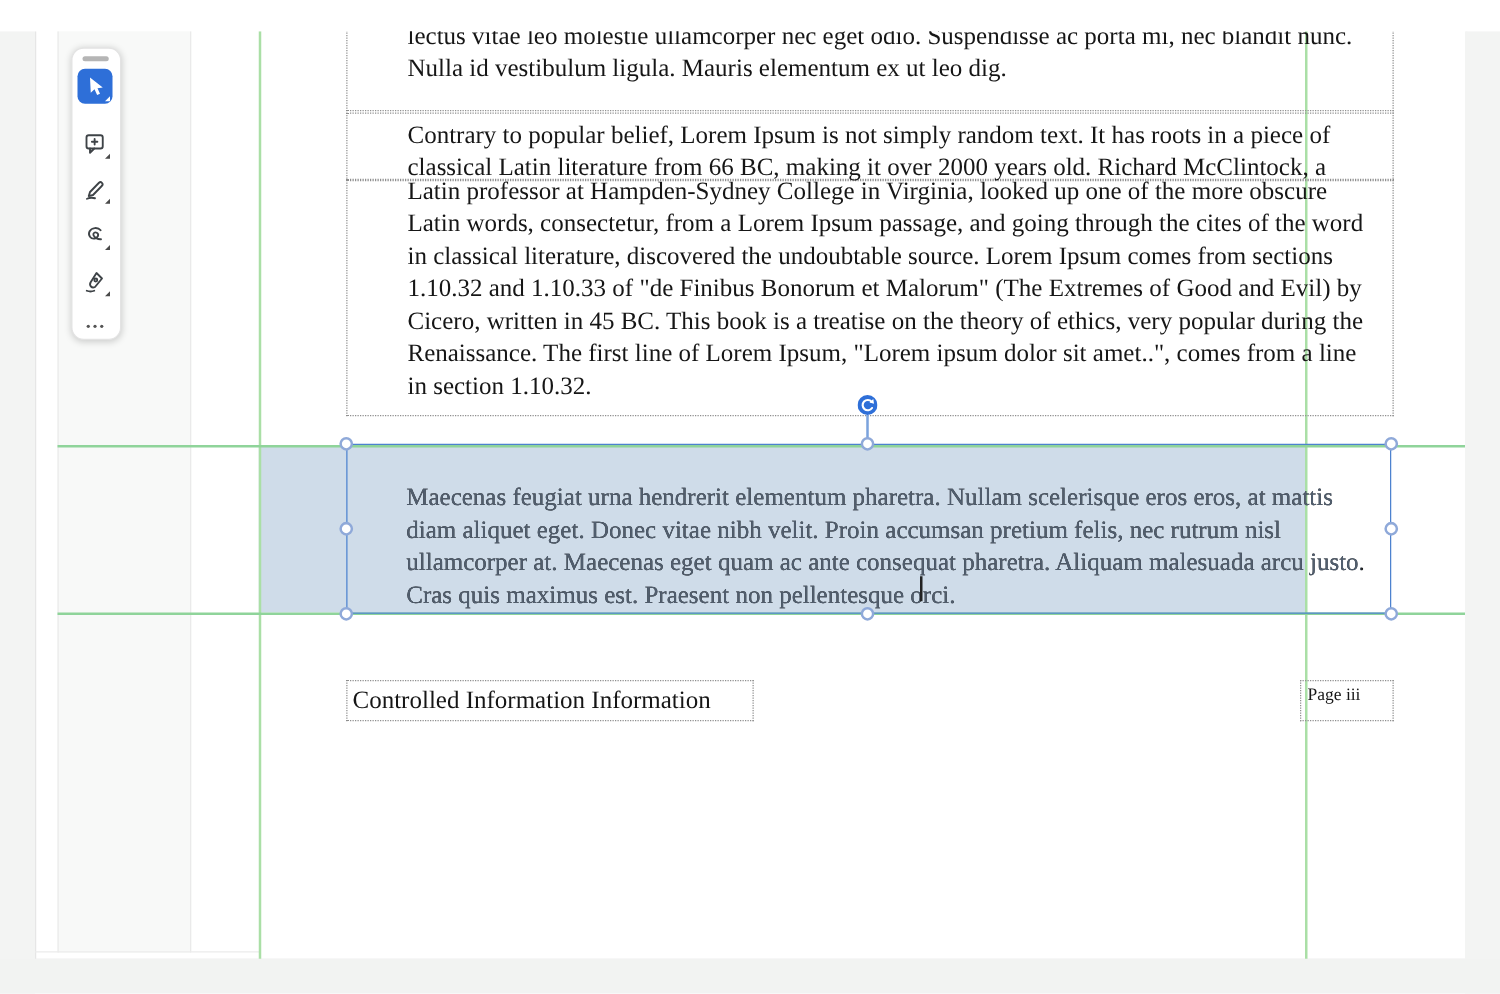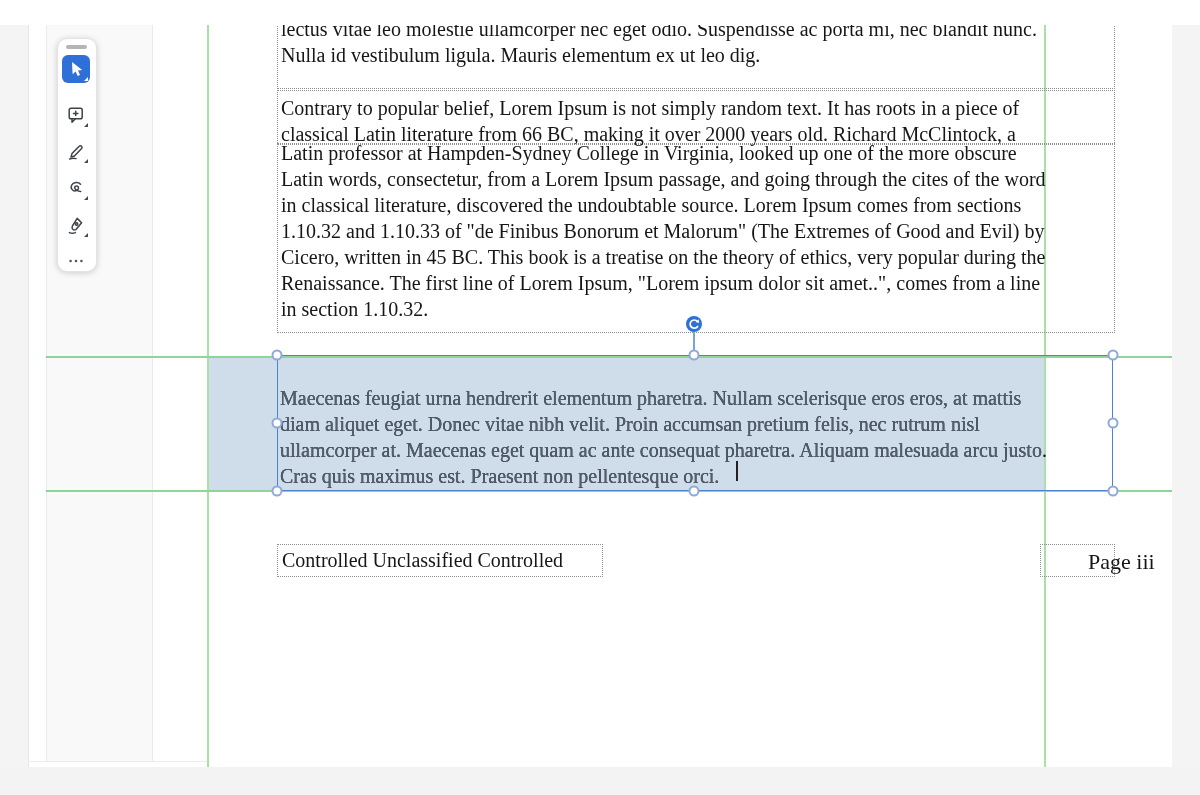--- a/index.html
+++ b/index.html
@@ -21,21 +21,21 @@
   .col-bottom-line{left:28px;top:761px;width:180px;height:1px;background:#ececec;z-index:1;}
 
   
   .guide-v{top:25px;width:1.5px;height:742px;z-index:3;}
   .guide-h{left:46px;width:1126px;height:1.5px;z-index:3;}
 
   
   .doc-text{
     font-family:"Liberation Serif","DejaVu Serif",serif;
     font-size:20px;line-height:26px;color:#161616;
-    white-space:pre;z-index:5;
+    white-space:pre;z-index:5;margin-left:45px;
   }
   .textbox{border:1px dotted #8f8f8f;z-index:4;background:transparent;}
   .textbox.no-top{border-top:none;}
 
   
   .highlight{left:207px;top:357px;width:837px;height:133px;background:#cfdce9;z-index:2;}
   .sel-border{left:277px;top:355px;width:836px;height:136px;
     border:1.5px solid #4d82cf;box-sizing:border-box;z-index:7;background:transparent;}
   .sel-text{
     left:280px;top:385px;width:840px;z-index:5;
@@ -125,23 +125,23 @@
 <div class="abs handle" style="left:277px;top:355px;"></div>
 <div class="abs handle" style="left:694px;top:355px;"></div>
 <div class="abs handle" style="left:1113px;top:355px;"></div>
 <div class="abs handle" style="left:277px;top:423px;"></div>
 <div class="abs handle" style="left:1113px;top:423px;"></div>
 <div class="abs handle" style="left:277px;top:491px;"></div>
 <div class="abs handle" style="left:694px;top:491px;"></div>
 <div class="abs handle" style="left:1113px;top:491px;"></div>
 
 <div class="abs footer-box" style="left:277px;top:544px;width:324px;height:31px;"></div>
-<div class="abs footer-text" style="left:282px;top:549px;">Controlled Unclassified Controlled</div>
+<div class="abs footer-text" style="left:282px;top:549px;">Controlled Information Information</div>
 <div class="abs footer-box" style="left:1040px;top:544px;width:73px;height:31px;"></div>
-<div class="abs footer-text" style="left:1088px;top:549px;font-size:22px;text-align:right;">Page iii</div>
+<div class="abs footer-text" style="left:1046px;top:549px;font-size:14px;text-align:right;">Page iii</div>
 
 <div class="abs top-band"></div>
 
 <div class="abs toolbar">
   <div class="abs drag-bar"></div>
 
   <div class="abs tool active" style="top:16px;">
     <svg width="18" height="18" viewBox="0 0 18 18">
       <path d="M5 2 L5.6 14.2 L8.6 11.4 L10.7 16 L13 15 L11 10.5 L15.2 10 Z" fill="#ffffff"></path>
     </svg>

